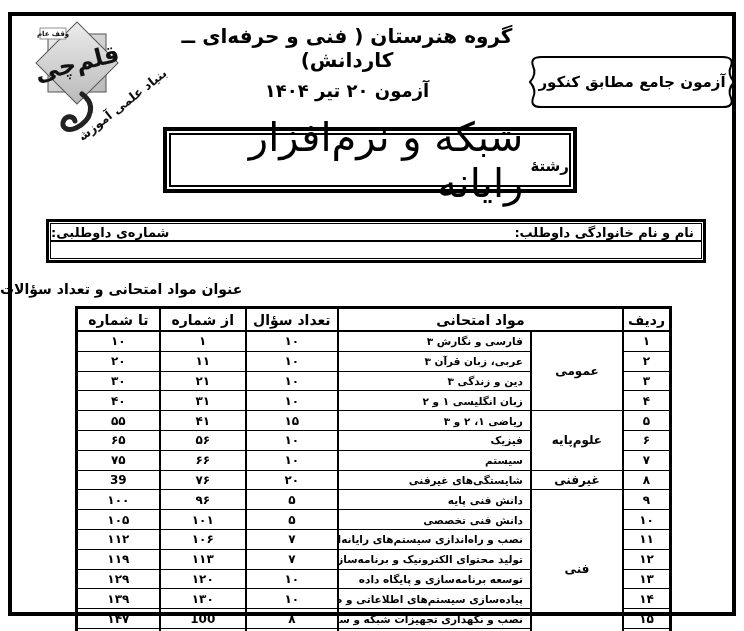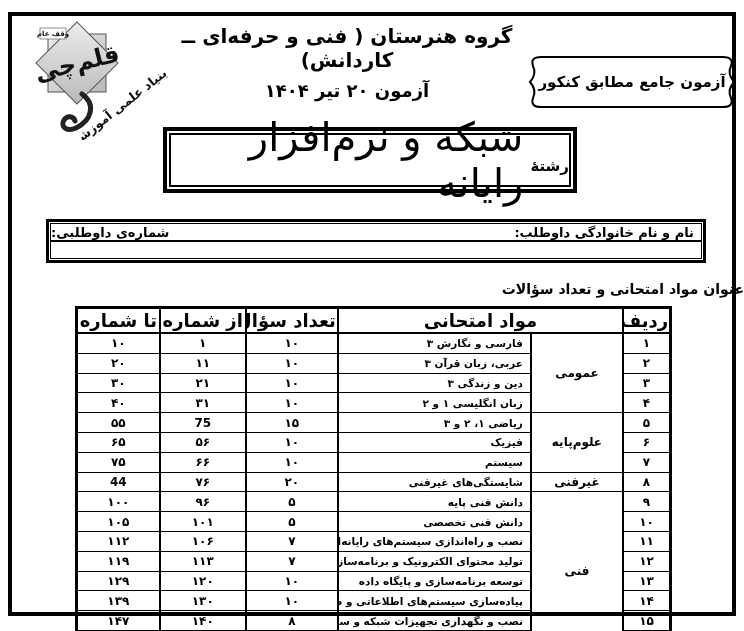--- a/index.html
+++ b/index.html
@@ -30,29 +30,29 @@
   
   .info-bar{left:46px;top:219px;width:660px;height:44px;border:3px solid #000;
             box-sizing:border-box;background:#fff;}
   .info-bar-inner{margin:1px;height:calc(100% - 2px);border:1px solid #000;
             box-sizing:border-box;display:flex;flex-direction:column;direction:rtl;}
   .info-row{flex:1;display:flex;align-items:center;font-size:13px;font-weight:bold;}
   .info-row.first{border-bottom:2px solid #000;}
   .info-cell-r{width:52%;text-align:right;padding-right:7px;box-sizing:border-box;}
   .info-cell-l{width:48%;text-align:left;padding-right:36px;box-sizing:border-box;}
   
-  .table-title{left:0;top:281px;width:744px;text-align:right;direction:rtl;
+  .table-title{left:0;top:281px;width:744px;text-align:left;direction:rtl;
                font-size:14px;font-weight:bold;}
   
   .subjects-table-wrap{left:75px;top:306px;width:597px;}
   table{width:100%;border-collapse:collapse;direction:rtl;table-layout:fixed;}
   th,td{border:1px solid #000;border-left-width:2.5px;border-right-width:2.5px;
         font-weight:bold;overflow:hidden;white-space:nowrap;}
   table{border:3px solid #000;}
-  thead th{font-size:18px;height:19px;border-bottom-width:2px;text-align:center;}
+  thead th{font-size:14px;height:19px;border-bottom-width:2px;text-align:center;}
   td{height:16.8px;font-size:12px;text-align:center;}
   td.c-subject{font-size:10.5px;text-align:right;padding-right:7px;}
   td.c-group{font-size:12px;}
   col.w-row{width:8%;} col.w-group{width:15.5%;} col.w-subject{width:32.5%;}
   col.w-count{width:15.5%;} col.w-from{width:14.5%;} col.w-to{width:14%;}
 </style>
 </head>
 <body>
 
 <div>
@@ -157,21 +157,21 @@
             <td class="c-subject">زبان انگلیسی ۱ و ۲</td>
             <td class="c-num">۱۰</td>
             <td class="c-num">۳۱</td>
             <td class="c-num">۴۰</td>
           </tr>
           <tr>
             <td class="c-num">۵</td>
             <td class="c-group" rowspan="3">علوم‌پایه</td>
             <td class="c-subject">ریاضی ۱، ۲ و ۳</td>
             <td class="c-num">۱۵</td>
-            <td class="c-num">75</td>
+            <td class="c-num">۴۱</td>
             <td class="c-num">۵۵</td>
           </tr>
           <tr>
             <td class="c-num">۶</td>
             <td class="c-subject">فیزیک</td>
             <td class="c-num">۱۰</td>
             <td class="c-num">۵۶</td>
             <td class="c-num">۶۵</td>
           </tr>
           <tr>
@@ -180,21 +180,21 @@
             <td class="c-num">۱۰</td>
             <td class="c-num">۶۶</td>
             <td class="c-num">۷۵</td>
           </tr>
           <tr>
             <td class="c-num">۸</td>
             <td class="c-group" rowspan="1">غیرفنی</td>
             <td class="c-subject">شایستگی‌های غیرفنی</td>
             <td class="c-num">۲۰</td>
             <td class="c-num">۷۶</td>
-            <td class="c-num">44</td>
+            <td class="c-num">39</td>
           </tr>
           <tr>
             <td class="c-num">۹</td>
             <td class="c-group" rowspan="8">فنی</td>
             <td class="c-subject">دانش فنی پایه</td>
             <td class="c-num">۵</td>
             <td class="c-num">۹۶</td>
             <td class="c-num">۱۰۰</td>
           </tr>
           <tr>
@@ -229,21 +229,21 @@
             <td class="c-num">۱۴</td>
             <td class="c-subject">پیاده‌سازی سیستم‌های اطلاعاتی و طراحی وب</td>
             <td class="c-num">۱۰</td>
             <td class="c-num">۱۳۰</td>
             <td class="c-num">۱۳۹</td>
           </tr>
           <tr>
             <td class="c-num">۱۵</td>
             <td class="c-subject">نصب و نگهداری تجهیزات شبکه و سخت‌افزار</td>
             <td class="c-num">۸</td>
-            <td class="c-num">۱۴۰</td>
+            <td class="c-num">100</td>
             <td class="c-num">۱۴۷</td>
           </tr>
           <tr>
             <td class="c-num">۱۶</td>
             <td class="c-subject">تجارت الکترونیک و امنیت شبکه</td>
             <td class="c-num">۸</td>
             <td class="c-num">۱۴۸</td>
             <td class="c-num">۱۵۵</td>
           </tr>
         </tbody>

